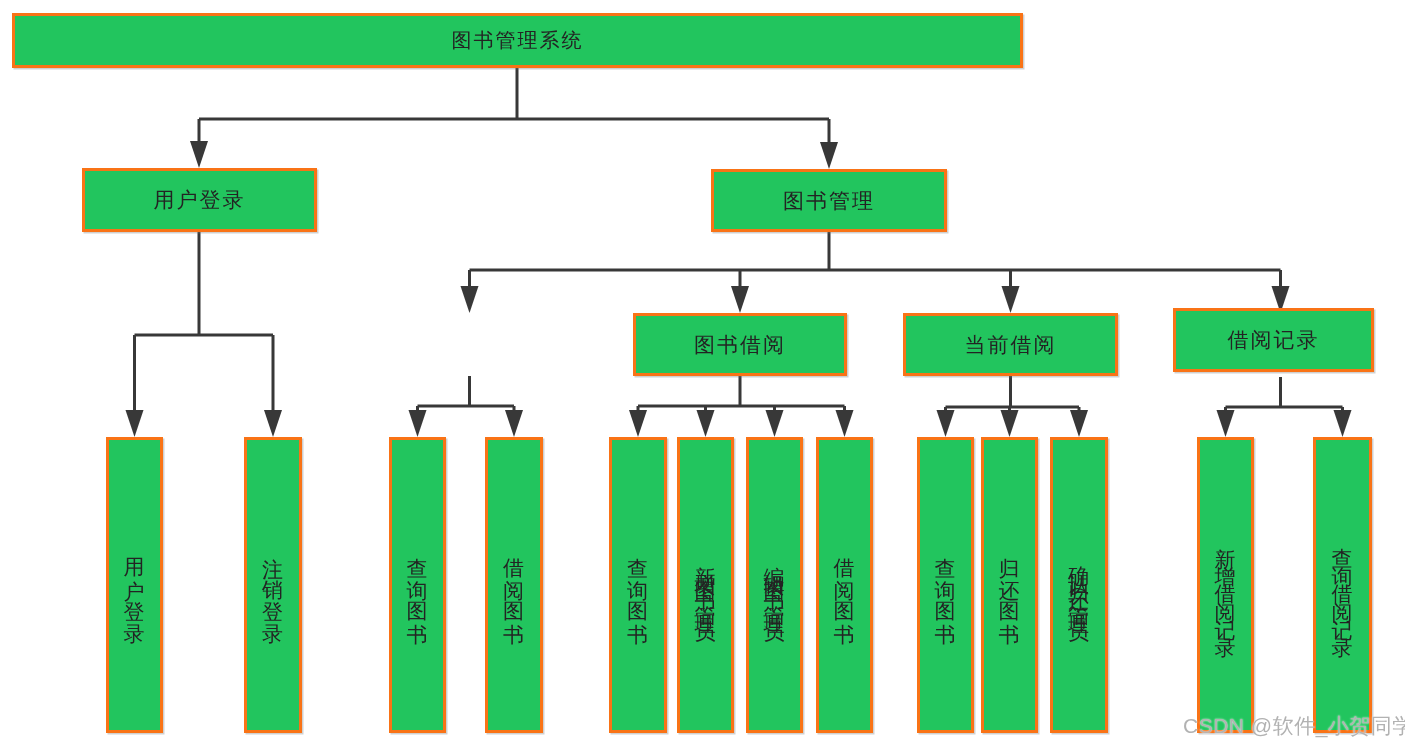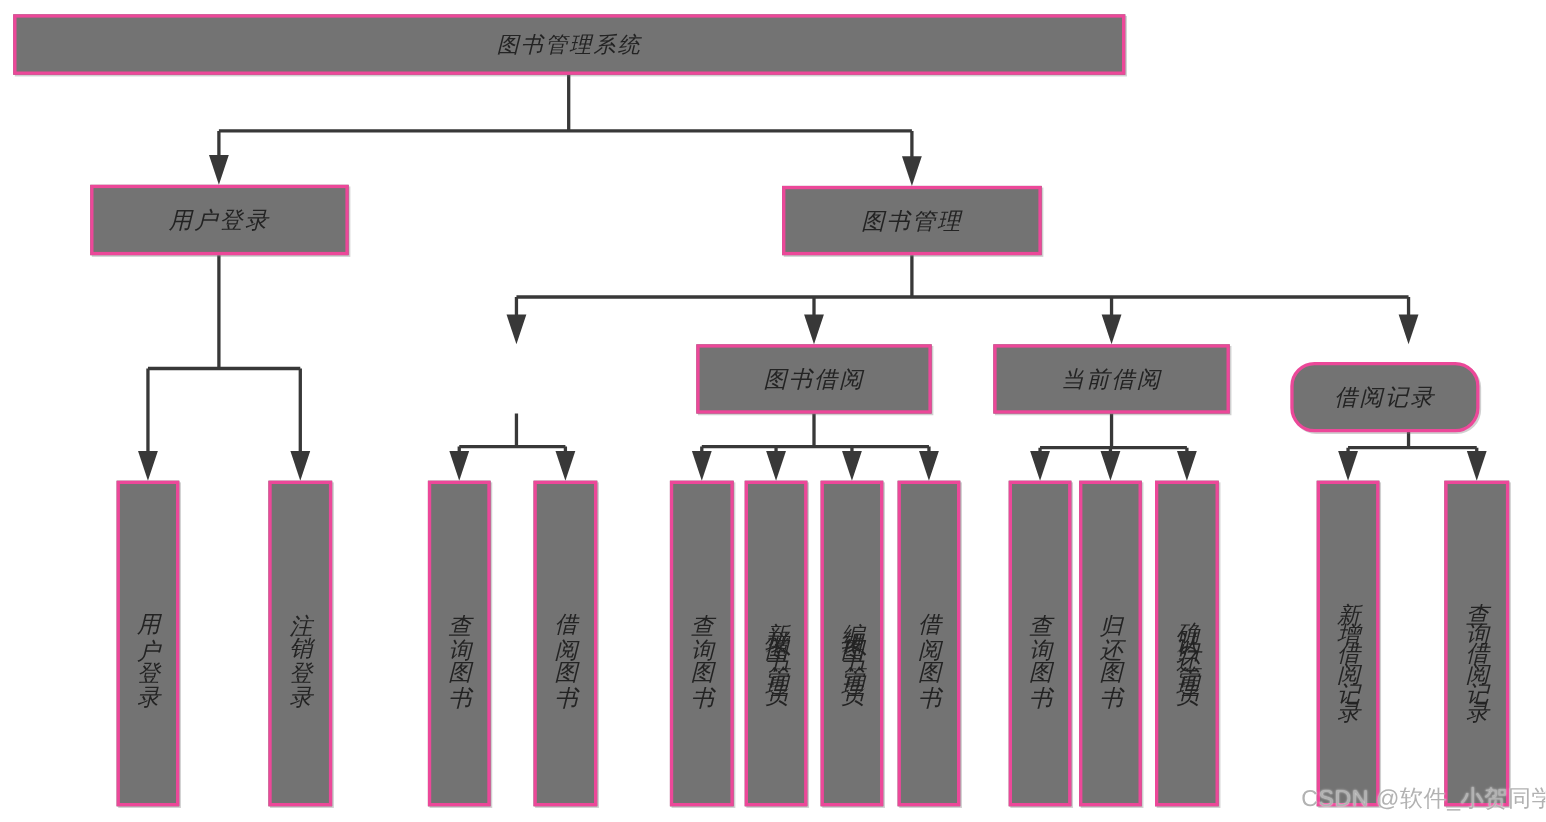--- a/index.html
+++ b/index.html
@@ -14,28 +14,27 @@
   }
   svg.connectors {
     position: absolute;
     left: 0; top: 0;
     width: 1405px; height: 747px;
     display: block;
   }
   .node {
     position: absolute;
     box-sizing: border-box;
-    background: #737373;
-    border: 3px solid #ec4899;
+    background: #22c55e;
+    border: 3px solid #f97316;
     display: flex;
     align-items: center;
     justify-content: center;
     color: #232323;
     box-shadow: 1.5px 1.5px 0 rgba(120,120,120,0.35);
-    font-style: italic;
   }
   .node.h {
     font-size: 21px;
     letter-spacing: 2px;
     white-space: nowrap;
   }
   .node.v {
     writing-mode: vertical-rl;
     font-size: 21px;
     letter-spacing: 22px;
@@ -93,21 +92,21 @@
     </g>
   </svg>
 
   <div class="node h" style="left:12px; top:13px; width:1011px; height:55px; font-size:20px;">图书管理系统</div>
 
   <div class="node h" style="left:82px; top:168px; width:235px; height:64px;">用户登录</div>
   <div class="node h" style="left:711px; top:169px; width:236px; height:63px;">图书管理</div>
 
   <div class="node h" style="left:633px; top:313px; width:214px; height:63px;">图书借阅</div>
   <div class="node h" style="left:903px; top:313px; width:215px; height:63px;">当前借阅</div>
-  <div class="node h" style="left:1173px; top:329px; width:172px; height:64px;border-radius:22px;">借阅记录</div>
+  <div class="node h" style="left:1173px; top:308px; width:201px; height:64px;">借阅记录</div>
 
   <div class="node v" style="left:106px; top:437px; width:57px; height:296px;">用户登录</div>
   <div class="node v" style="left:244px; top:437px; width:58px; height:296px;">注销登录</div>
 
   <div class="node v" style="left:389px; top:437px; width:57px; height:296px;">查询图书</div>
   <div class="node v" style="left:485px; top:437px; width:58px; height:296px;">借阅图书</div>
 
   <div class="node v" style="left:609px; top:437px; width:58px; height:296px;">查询图书</div>
   <div class="node v long9" style="left:677px; top:437px; width:57px; height:296px;">新增图书（管理员）</div>
   <div class="node v long9" style="left:746px; top:437px; width:57px; height:296px;">编辑图书（管理员）</div>

